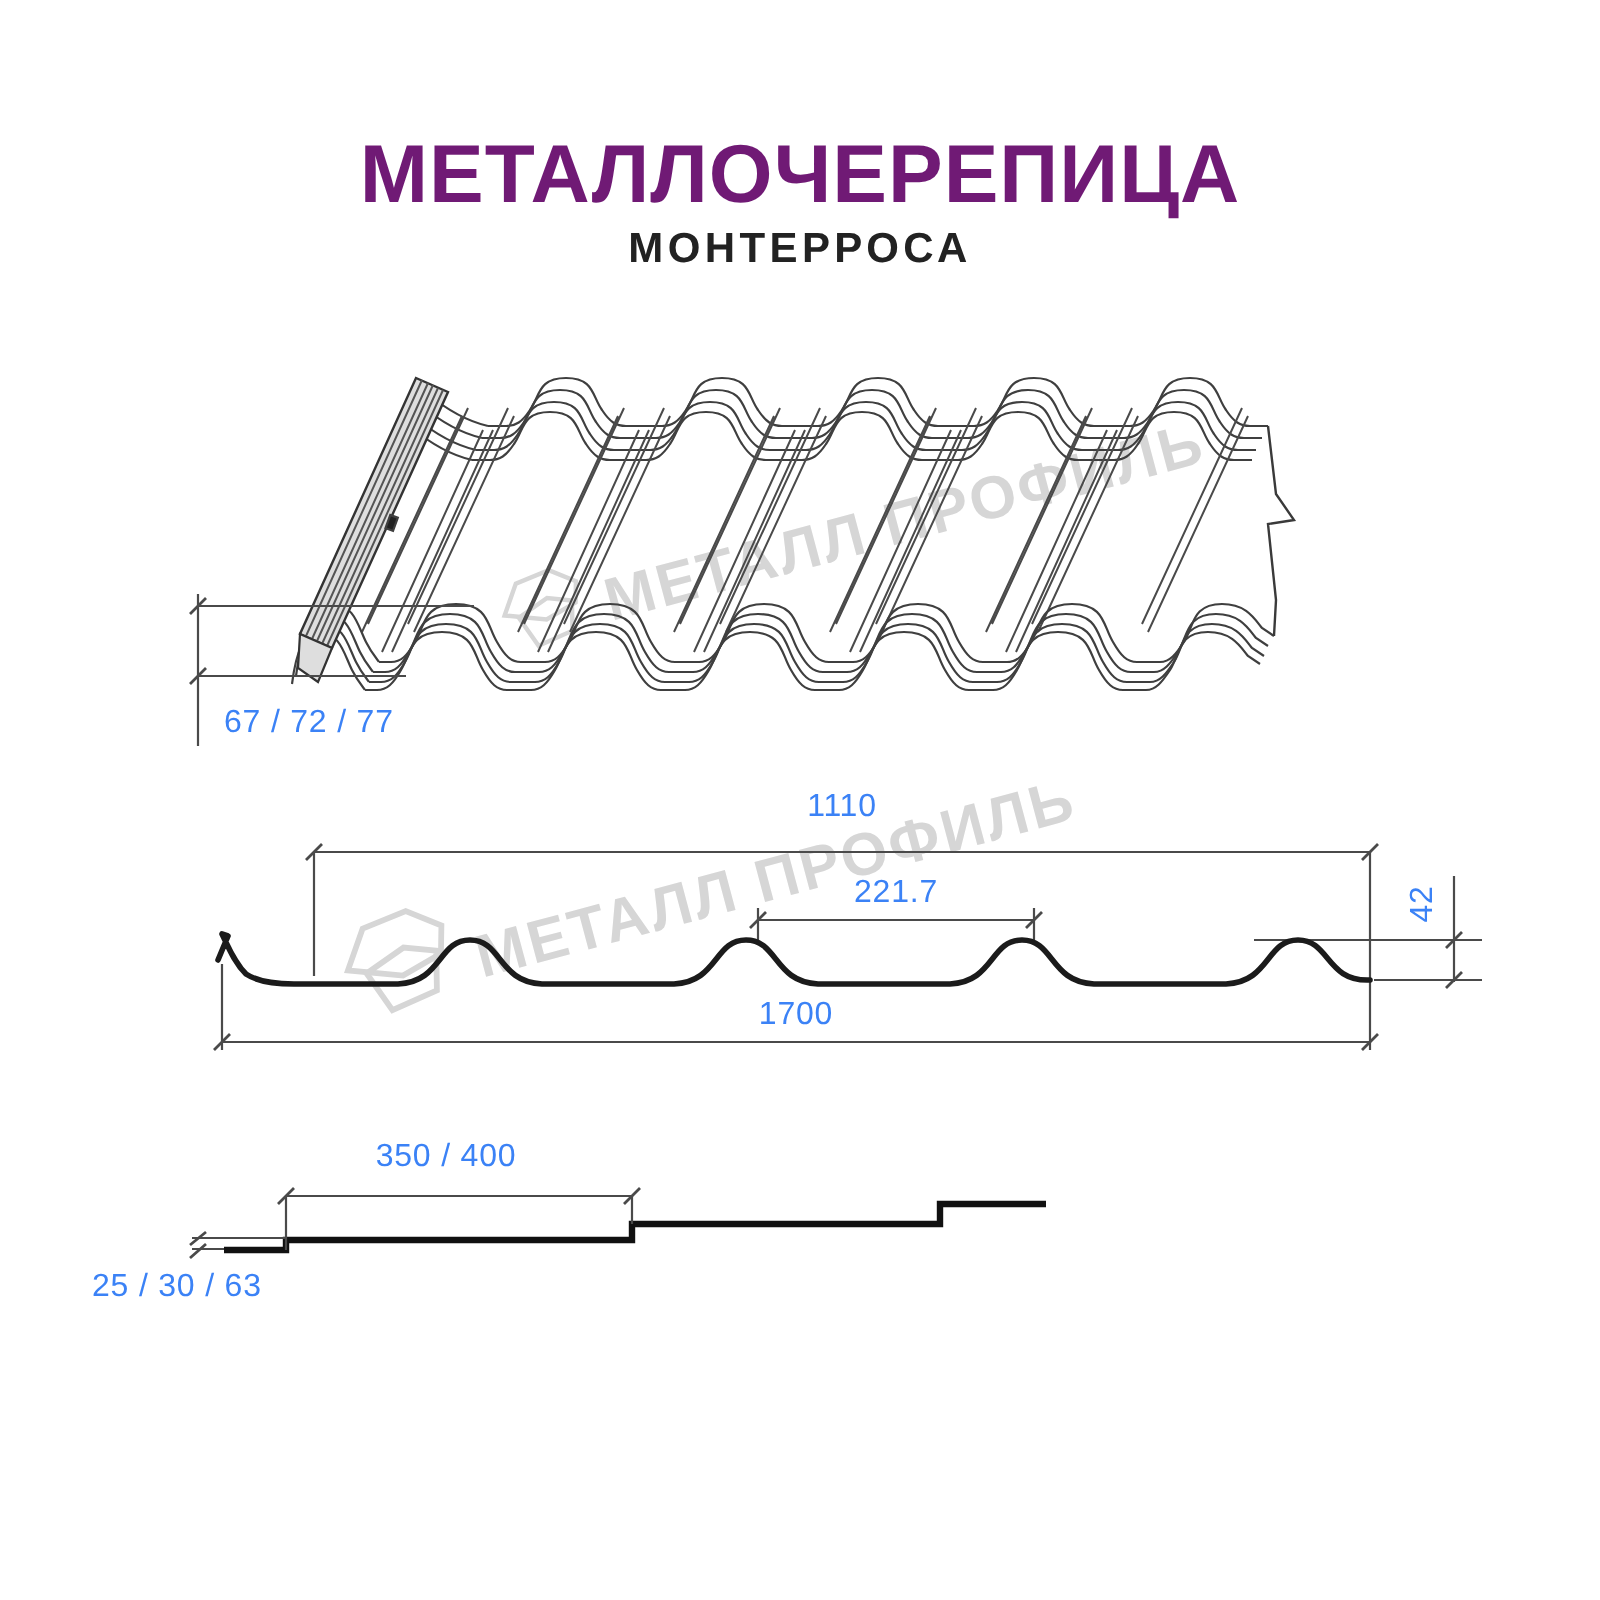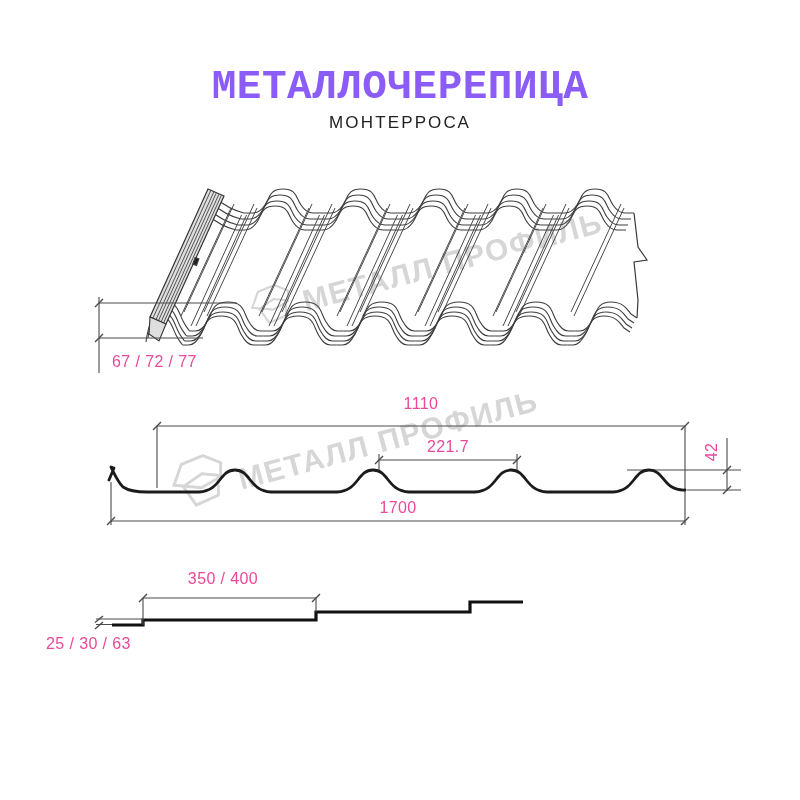--- a/index.html
+++ b/index.html
@@ -1,22 +1,22 @@
 <!DOCTYPE html>
 <html><head>
 <meta charset="utf-8">
 <style>
   html,body{margin:0;padding:0;background:#fff;}
   .page{position:relative;width:800px;height:800px;background:#fff;overflow:hidden;
         font-family:"Liberation Sans",sans-serif;}
   .title{position:absolute;left:400px;top:64px;transform:translateX(-50%);
-         font-size:41px;font-weight:800;letter-spacing:.5px;color:#8b5cf6;white-space:nowrap;font-family:Liberation Mono, monospace;}
+         font-size:41px;font-weight:800;letter-spacing:.5px;color:#701a75;white-space:nowrap;}
   .subtitle{position:absolute;left:400px;top:113px;transform:translateX(-50%);
-         font-size:17px;font-weight:400;letter-spacing:2.2px;color:#222;white-space:nowrap;}
-  .dim{position:absolute;font-size:16px;color:#ec4899;letter-spacing:.4px;white-space:nowrap;z-index:3;}
+         font-size:21px;font-weight:700;letter-spacing:2.2px;color:#222;white-space:nowrap;}
+  .dim{position:absolute;font-size:16px;color:#3b82f6;letter-spacing:.4px;white-space:nowrap;z-index:3;}
   .dim.center{transform:translateX(-50%);}
   .dim.rot{transform:translate(-50%,-50%) rotate(-90deg);}
   .wm{position:absolute;display:flex;align-items:flex-end;gap:9px;z-index:1;
       transform-origin:left bottom;color:#d6d6d6;font-weight:700;font-size:30px;
       letter-spacing:1.5px;white-space:nowrap;}
   .wm .txt{line-height:1;}
   svg.draw{position:absolute;left:0;top:0;z-index:2;}
 </style>
 </head>
 <body>

